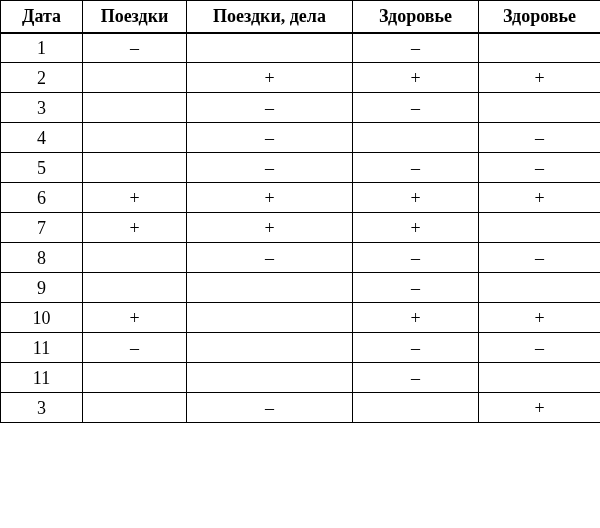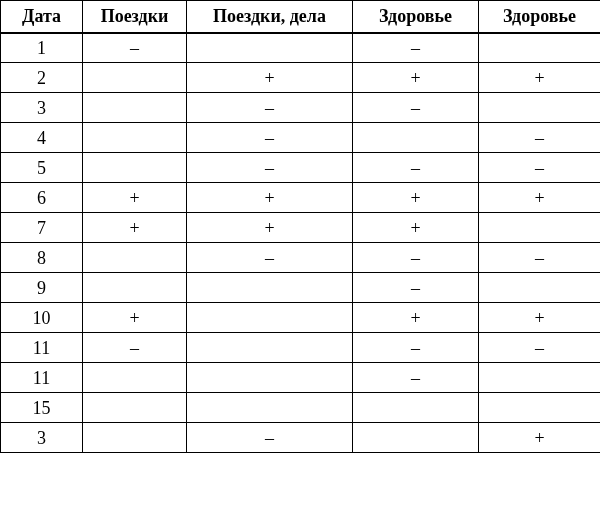--- a/index.html
+++ b/index.html
@@ -154,27 +154,20 @@
         <td>–</td>
       </tr>
       <tr>
         <td class="num">11</td>
         <td></td>
         <td></td>
         <td>–</td>
         <td></td>
       </tr>
       <tr>
-        <td class="num">15</td>
-        <td></td>
-        <td></td>
-        <td></td>
-        <td></td>
-      </tr>
-      <tr>
         <td class="num">3</td>
         <td></td>
         <td>–</td>
         <td></td>
         <td>+</td>
       </tr>
     </tbody>
   </table>
 </div>
 

